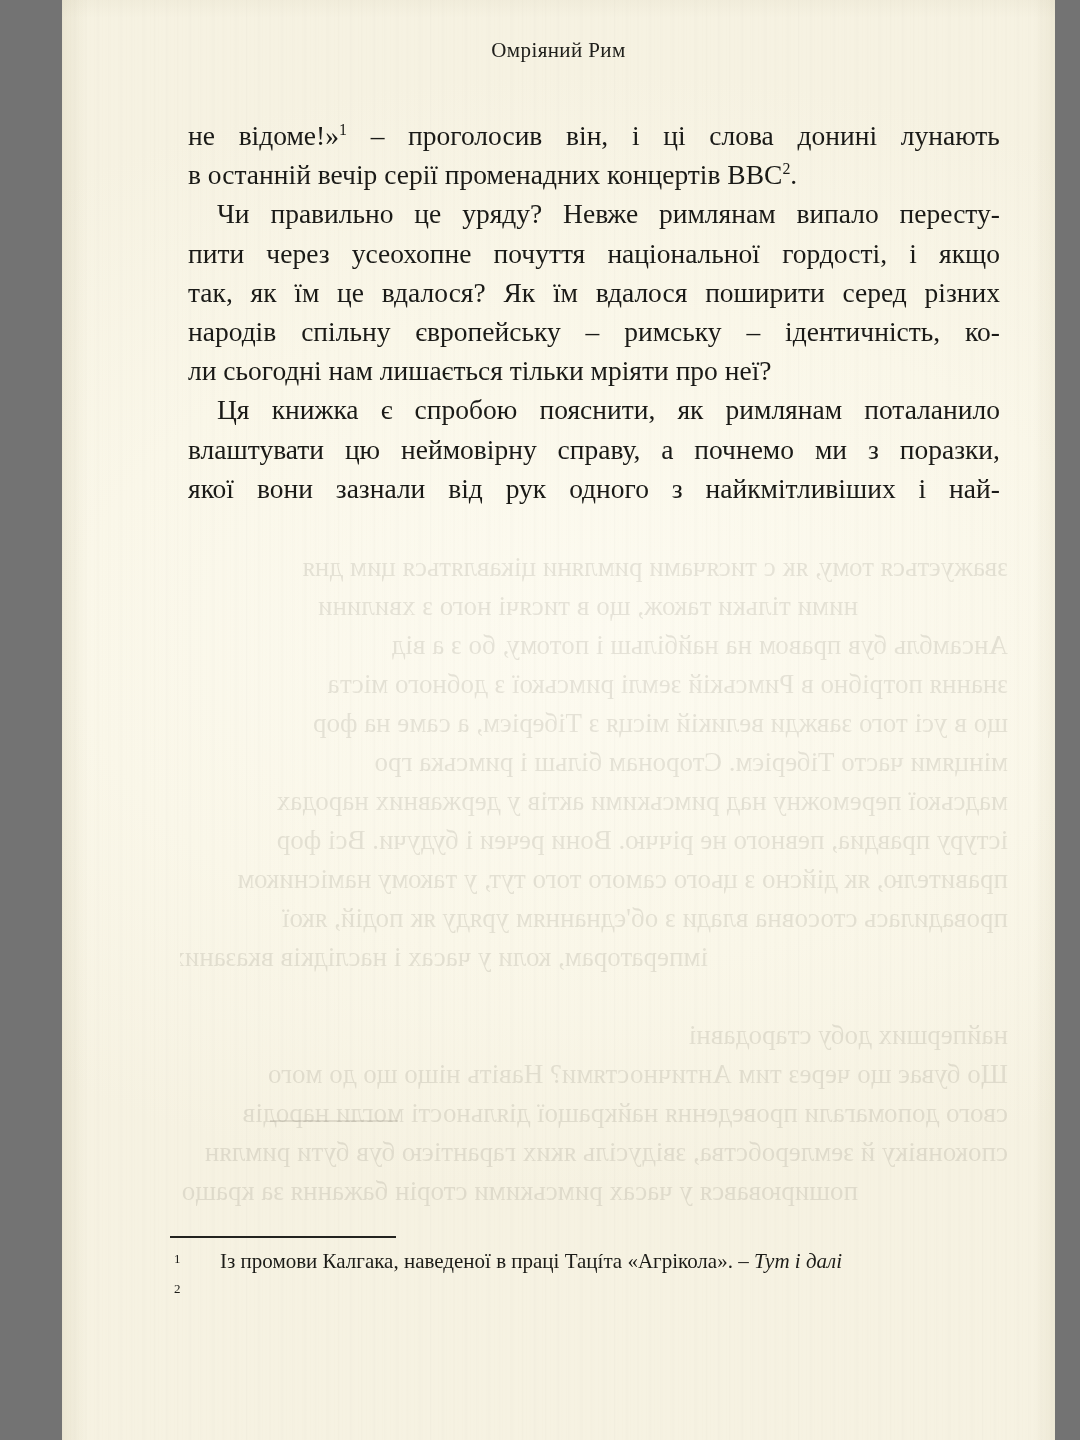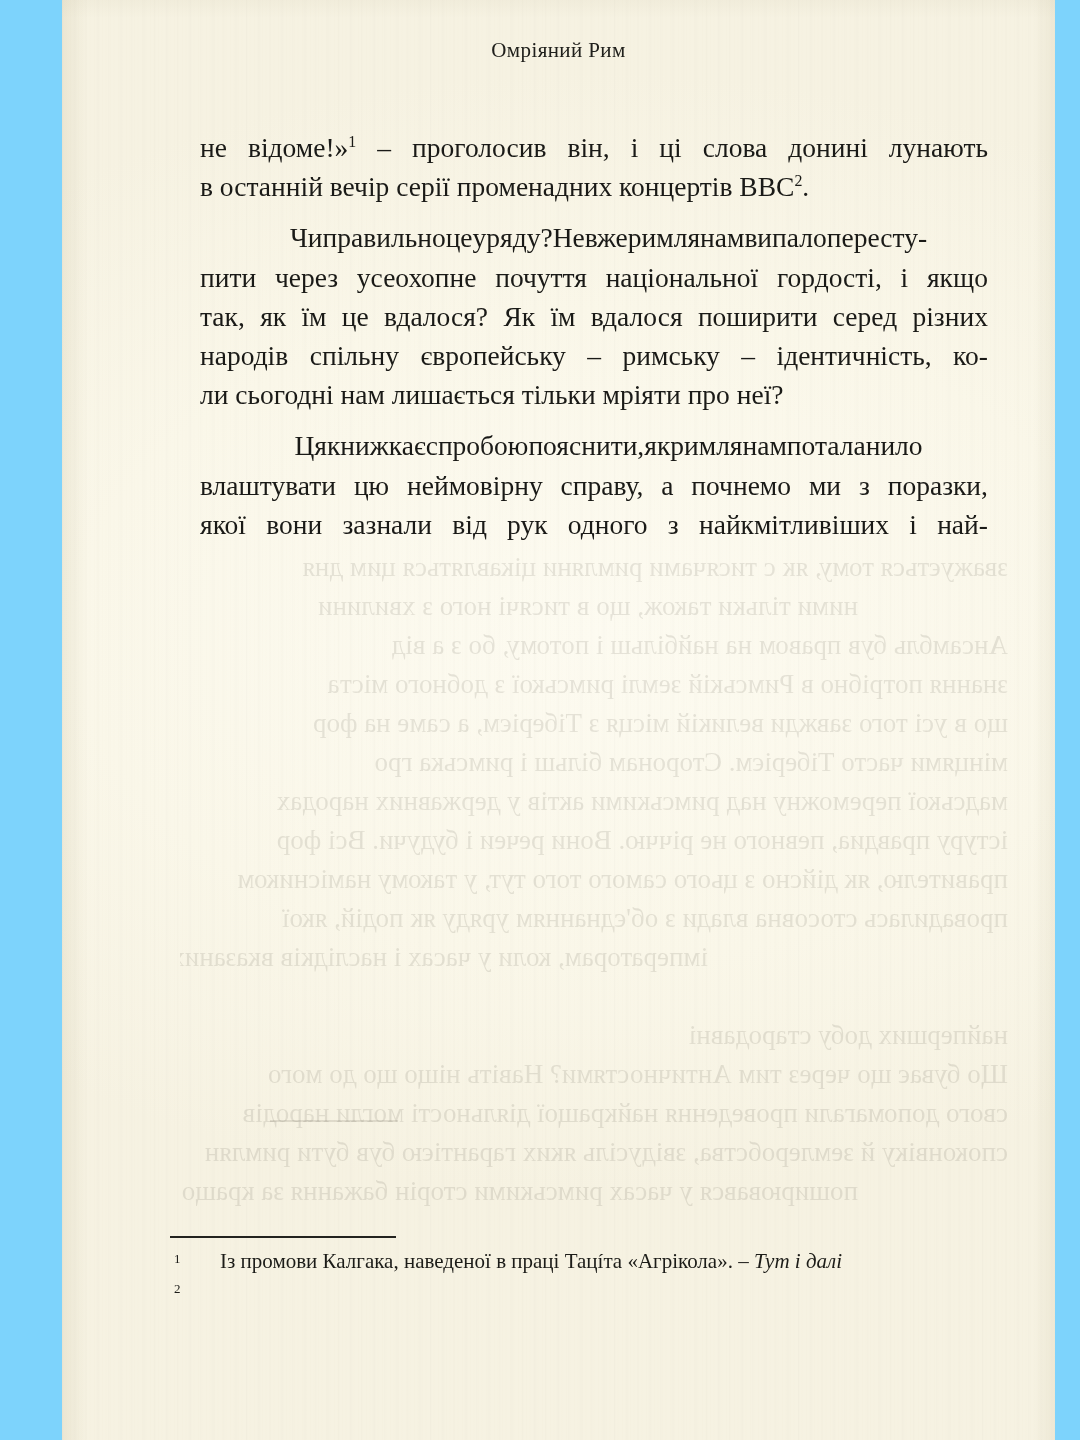--- a/index.html
+++ b/index.html
@@ -5,21 +5,21 @@
   html, body {
     margin: 0;
     padding: 0;
     background: #ffffff;
   }
 
   .scan-page {
     position: relative;
     width: 1080px;
     height: 1440px;
-    background: #7dd3fc;
+    background: #737373;
     overflow: hidden;
     font-family: "Liberation Serif", "DejaVu Serif", serif;
   }
 
   
   .paper-sheet {
     position: absolute;
     left: 62px;
     top: 0px;
     width: 993px;
@@ -85,41 +85,40 @@
     color: #1a1a17;
     font-size: 27.5px;
     line-height: 39.2px;
     text-align: justify;
     text-justify: inter-word;
     -webkit-hyphens: none;
     hyphens: none;
   }
 
   .para {
-    margin: 12px;
+    margin: 0;
     text-indent: 0;
   }
 
   
   .line {
     display: block;
     white-space: pre;
   }
   .line.justified {
     display: flex;
     justify-content: space-between;
     white-space: normal;
   }
   .line.justified > .w {
     white-space: pre;
   }
   .line.indent {
     text-indent: 0;
     padding-left: 29px;
-    justify-content: center;
   }
   .line.justified.indent {
     padding-left: 29px;
   }
 
   sup.fn-ref {
     font-size: 0.58em;
     vertical-align: super;
     line-height: 0;
   }

